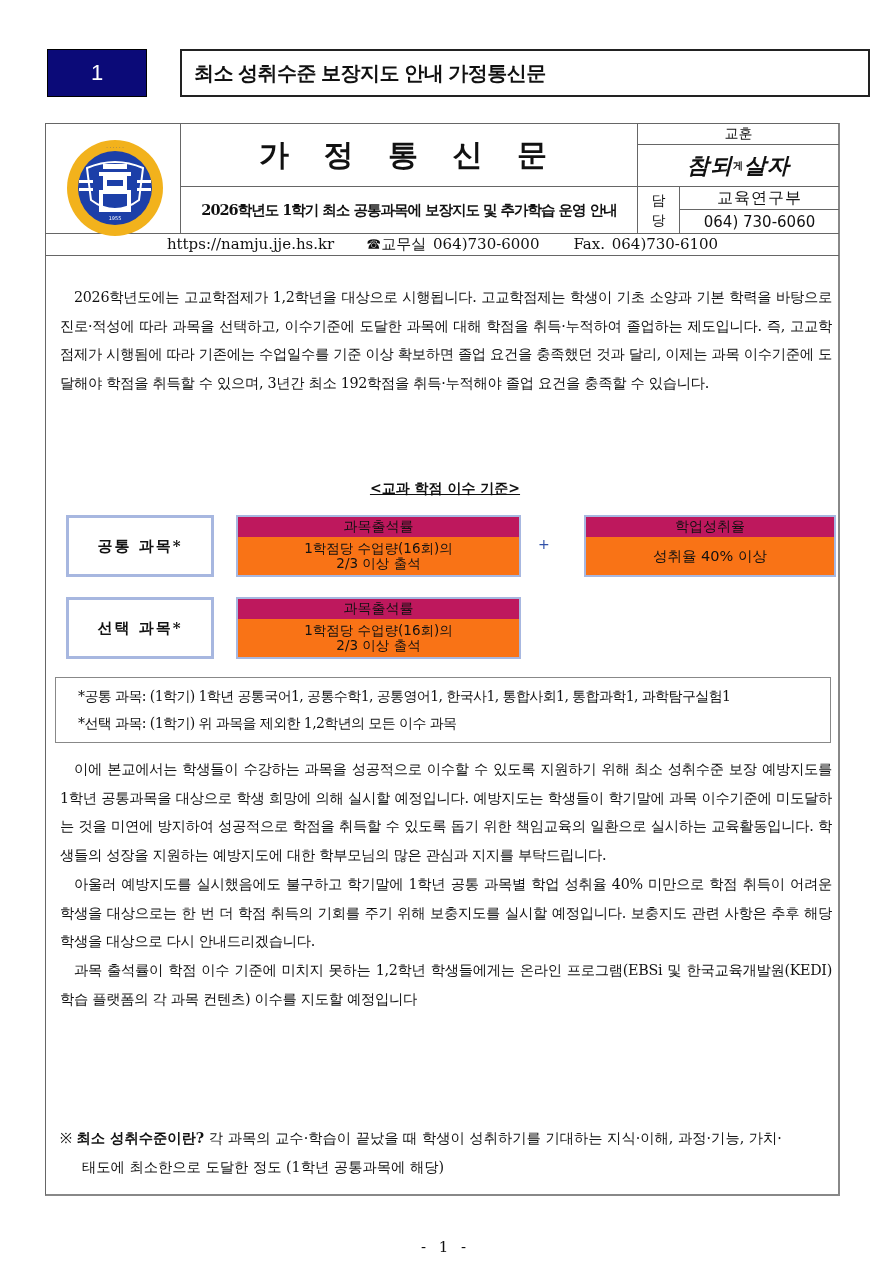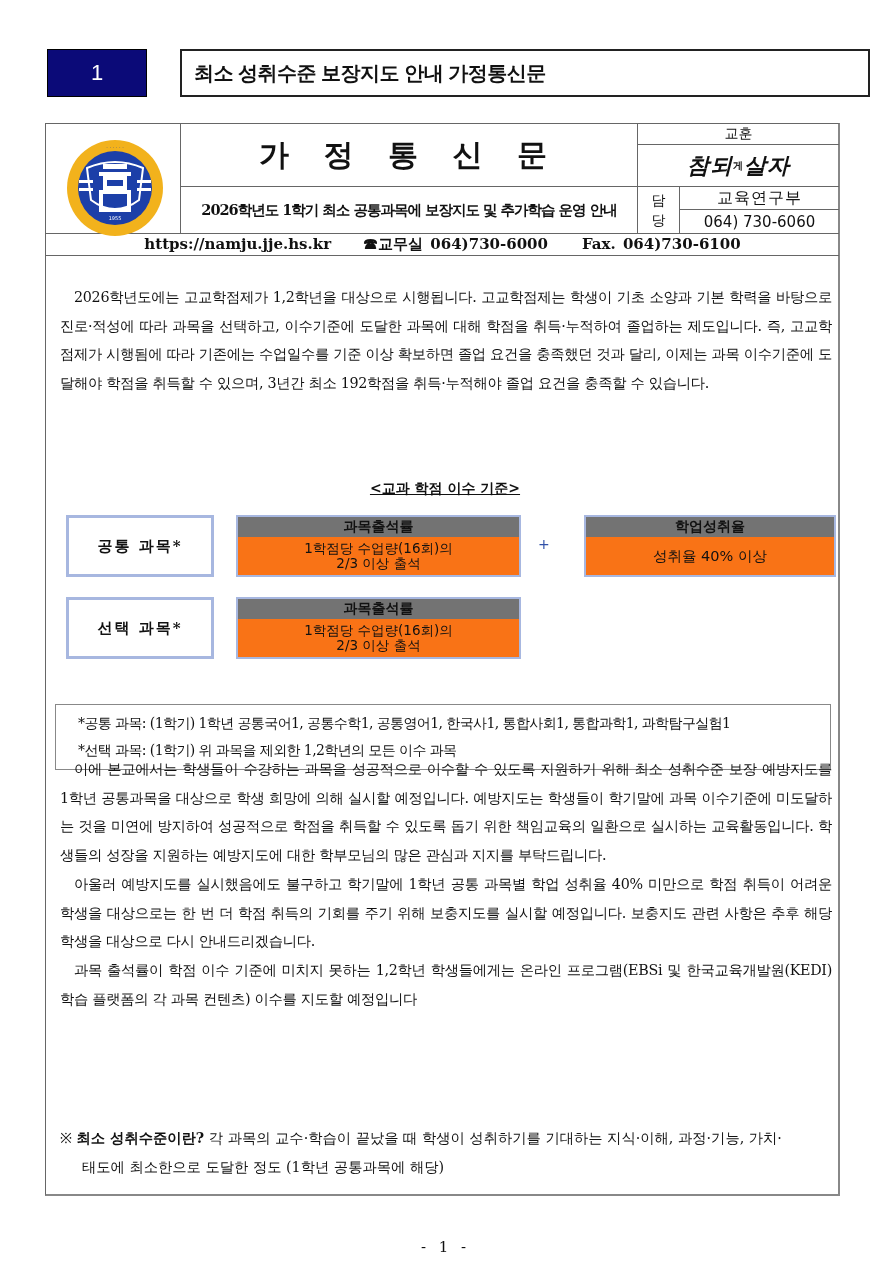--- a/index.html
+++ b/index.html
@@ -43,42 +43,42 @@
          display:flex; flex-direction:column; align-items:center; justify-content:center;
          font-family:"DejaVu Sans",sans-serif; font-size:14px; line-height:20px; }
   .dept { position:absolute; left:680px; top:187px; width:159px; height:22px;
           display:flex; align-items:center; justify-content:center; font-size:16px;
           font-family:"DejaVu Sans",sans-serif; letter-spacing:1px; }
   .dept-phone { position:absolute; left:680px; top:210px; width:159px; height:23px;
                 display:flex; align-items:center; justify-content:center; font-size:15px;
                 font-family:"DejaVu Sans",sans-serif; }
   .contact { position:absolute; left:45px; top:233px; width:795px; height:22px;
              display:flex; align-items:center; justify-content:center; font-size:15px; word-spacing:2px; }
-  .contact span { margin:0 16px;font-weight:bold; }
+  .contact span { margin:0 16px; }
 
   
   .para { position:absolute; left:60px; width:772px; font-size:14.3px; line-height:28.7px;
           text-align:justify; letter-spacing:-0.3px; }
   .para p { margin:0; text-indent:14px; }
 
   .criteria-title { position:absolute; left:345px; top:480px; width:200px; text-align:center;
                     font-weight:bold; font-size:14px;text-decoration:underline; }
 
   .cat-box { position:absolute; width:148px; height:62px; box-sizing:border-box;
              border:3px solid #a7b7e0; display:flex; align-items:center; justify-content:center;
              font-weight:bold; font-size:15px; letter-spacing:2px; }
   .crit { position:absolute; box-sizing:border-box; border:2px solid #a7b7e0; }
-  .crit .head { background:#737373; height:20px; display:flex; align-items:center; justify-content:center;
-                font-weight:bold; font-size:14px; }
+  .crit .head { background:#be185d; height:20px; display:flex; align-items:center; justify-content:center;
+                font-weight:normal; font-size:14px; }
   .crit .body { background:#f97316; display:flex; flex-direction:column; align-items:center; justify-content:center;
                 font-family:"DejaVu Sans",sans-serif; font-size:13.5px; line-height:15px; }
   .plus { position:absolute; left:538px; top:536px; color:#3050a8; font-family:"DejaVu Sans",sans-serif; font-size:14px; }
 
   .notes { position:absolute; left:55px; top:677px; width:776px; height:66px; box-sizing:border-box;
-           border:1px solid #888; padding:5px 0 0 22px; font-size:14px; line-height:27px; letter-spacing:-0.6px;margin-top:27px; }
+           border:1px solid #888; padding:5px 0 0 22px; font-size:14px; line-height:27px; letter-spacing:-0.6px; }
 
   .footnote { position:absolute; left:60px; top:1124px; width:772px; font-size:14.3px; line-height:28.7px; }
   .footnote .fn-line2 { padding-left:22px; }
   .footnote b { font-weight:bold; }
 
   .page-num { position:absolute; left:0; top:1238px; width:891px; text-align:center; font-size:15px; letter-spacing:4px; }
 </style>
 </head>
 <body>
 

